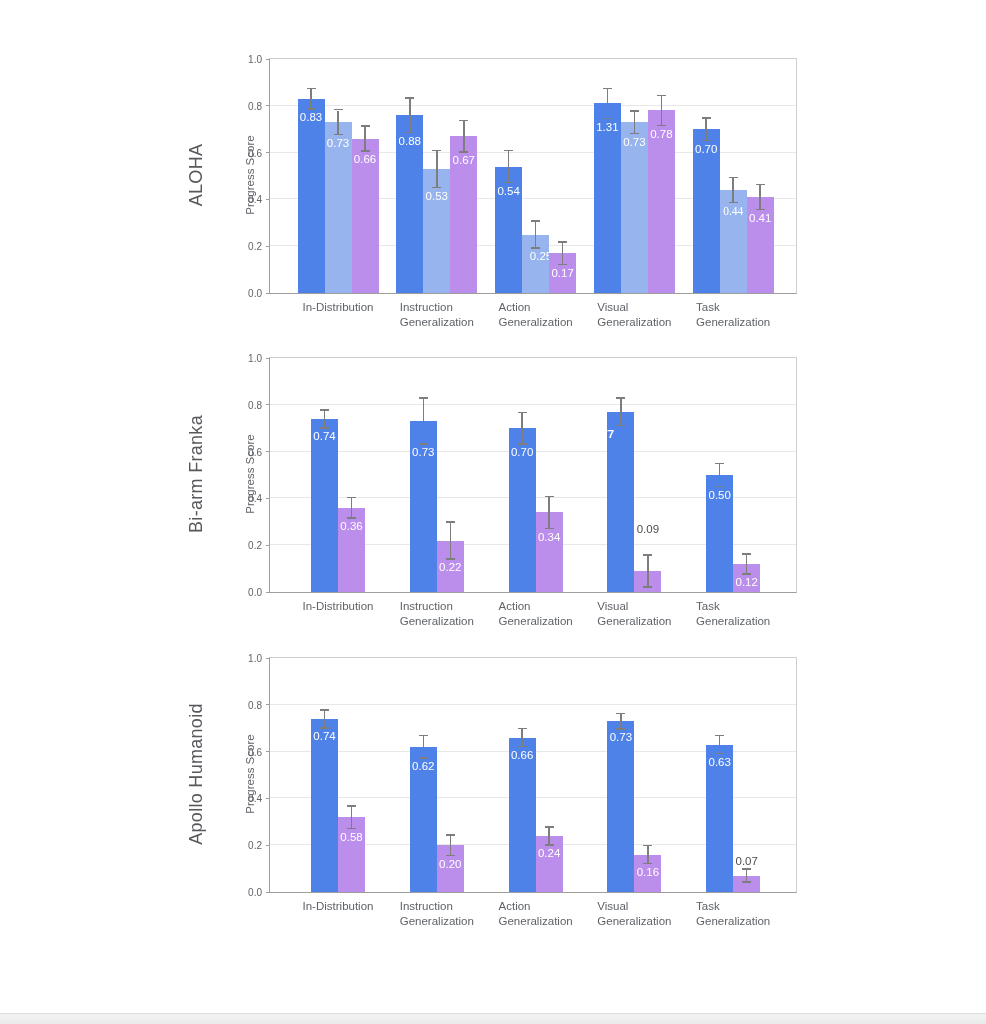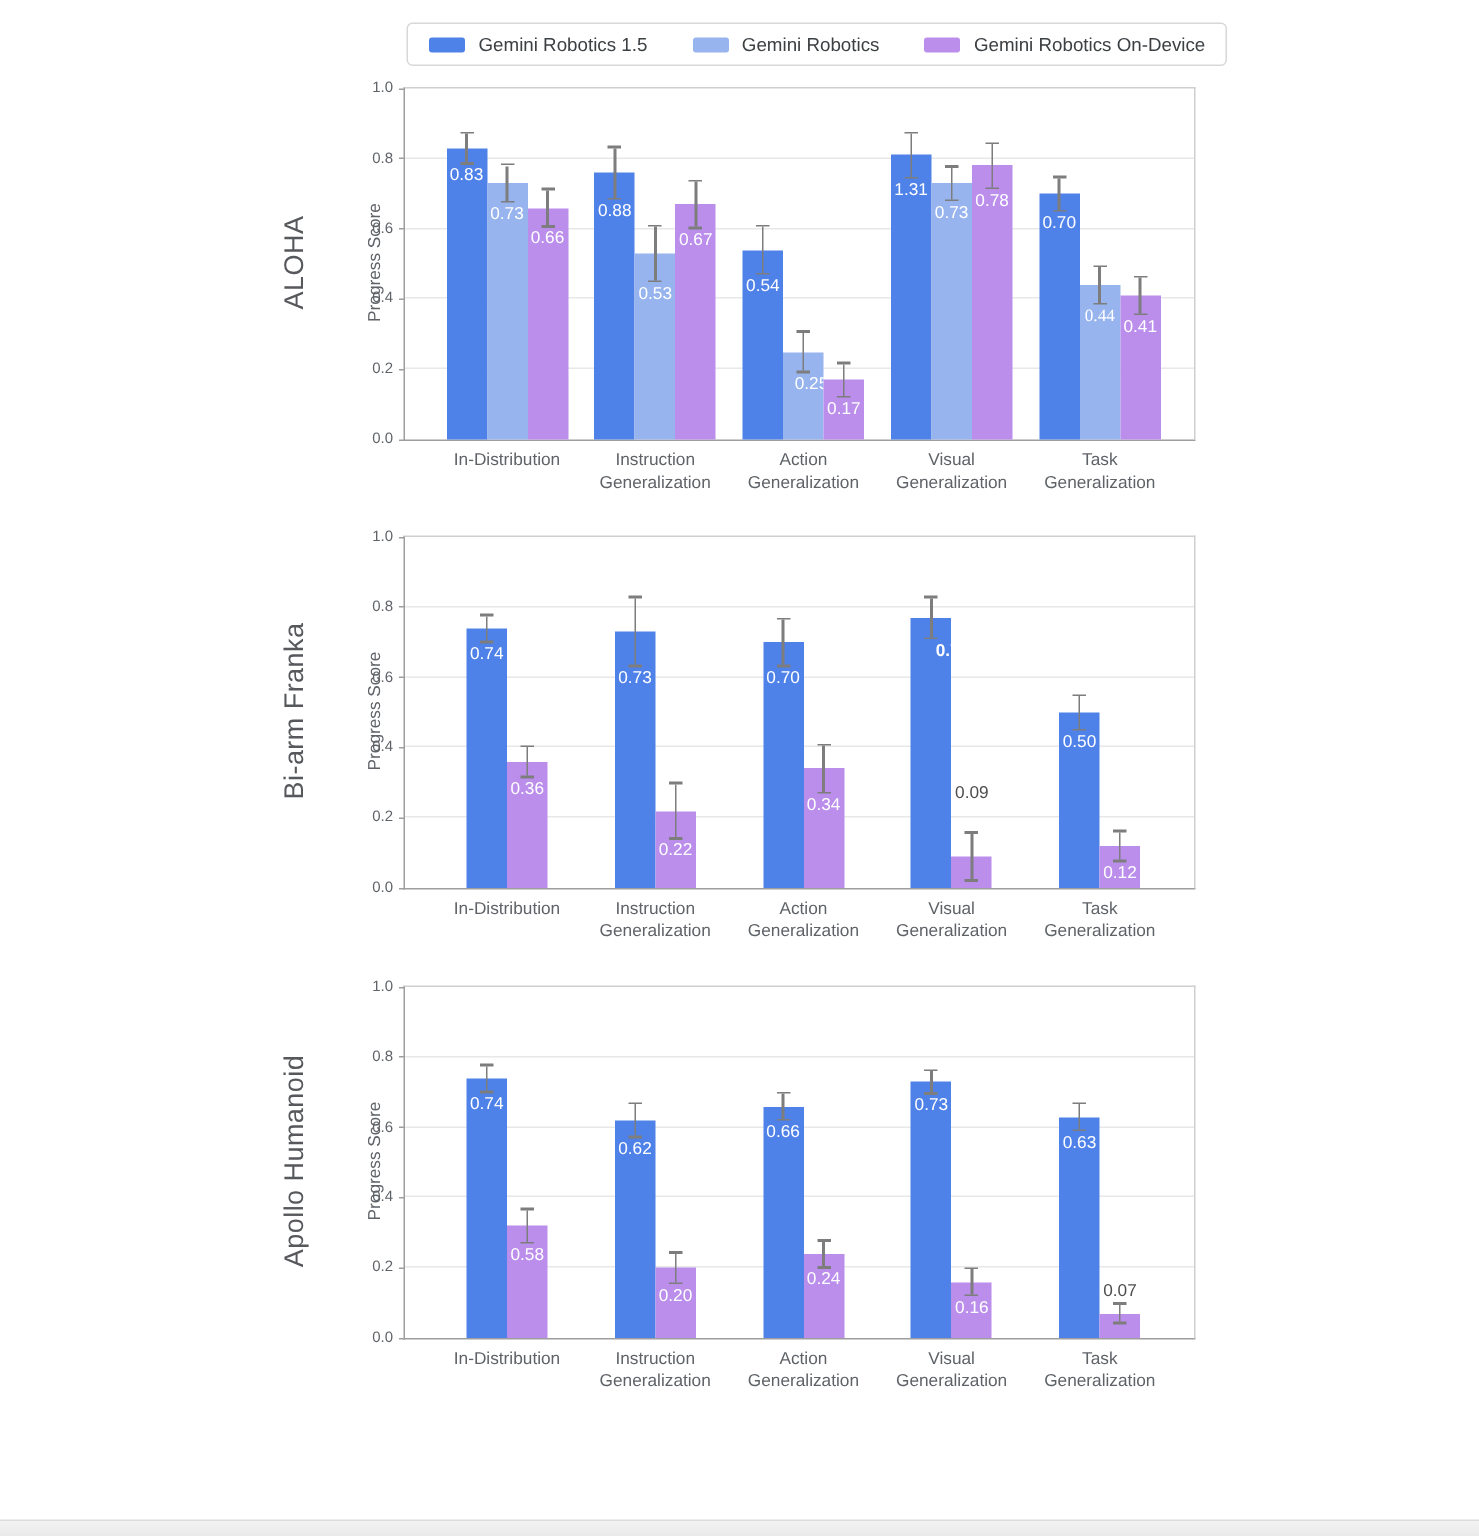--- a/index.html
+++ b/index.html
@@ -19,53 +19,39 @@
   .bar{position:absolute;bottom:0;}
   .err-line{position:absolute;width:1.5px;background:#7d7d7d;}
   .err-cap{position:absolute;width:9px;height:1.5px;background:#7d7d7d;}
   .val-label{position:absolute;font-size:11.5px;white-space:nowrap;transform:translateX(-50%);}
   .val-label.inside{color:#ffffff;}
   .val-label.above{color:#4d4d4d;}
   .ytick-label{position:absolute;right:100%;margin-right:8px;font-size:10px;color:#5f6368;
                transform:translateY(50%);white-space:nowrap;}
   .ytick-mark{position:absolute;left:-4px;width:4px;height:1px;background:#9e9e9e;}
   .xtick-label{position:absolute;top:100%;margin-top:7px;font-size:11.5px;line-height:15px;
-               color:#5f6368;text-align:center;transform:translateX(-50%);white-space:pre-line;}
+               color:#5f6368;transform:translateX(-50%);white-space:pre-line;}
   .robot-label{position:absolute;width:300px;height:22px;text-align:center;
                font-size:18px;color:#56585c;transform:rotate(-90deg);letter-spacing:.3px;}
   .y-axis-label{position:absolute;width:200px;height:14px;text-align:center;
                font-size:11.5px;color:#5f6368;transform:rotate(-90deg);}
   
   .caption{position:absolute;left:50px;top:955px;width:888px;
            font-family:"Liberation Serif",serif;font-size:17.5px;line-height:25px;color:#121212;}
   .caption b{font-weight:bold;}
   .caption .sep{margin:0 7px;}
   
   .page-edge{position:absolute;left:0;top:1013px;width:100%;height:11px;
              background:linear-gradient(#f3f3f3,#e9e9e9);border-top:1px solid #dcdcdc;}
 </style>
 </head>
 <body>
 
 <div class="figure">
 
-  <div class="legend">
-    <div class="legend-item">
-      <span class="swatch" style="background: rgb(79, 130, 232);"></span>
-      <span class="legend-label">Gemini Robotics 1.5</span>
-    </div>
-    <div class="legend-item">
-      <span class="swatch" style="background: rgb(151, 180, 238);"></span>
-      <span class="legend-label">Gemini Robotics</span>
-    </div>
-    <div class="legend-item">
-      <span class="swatch" style="background: rgb(187, 142, 236);"></span>
-      <span class="legend-label">Gemini Robotics On-Device</span>
-    </div>
-  </div>
 
   <div class="robot-label" style="left:47px;top:164px;">ALOHA</div>
   <div class="y-axis-label" style="left:151px;top:168px;">Progress Score</div>
   <div class="plot" style="top:58px;">
       <div class="ytick-label" style="bottom: 0px;">0.0</div>
       <div class="ytick-mark" style="bottom: -0.5px;"></div>
       <div class="gridline" style="bottom: 46.8px;"></div>
       <div class="ytick-label" style="bottom: 46.8px;">0.2</div>
       <div class="ytick-mark" style="bottom: 46.3px;"></div>
       <div class="gridline" style="bottom: 93.6px;"></div>
@@ -196,21 +182,21 @@
       <div class="val-label inside" style="left: 153.3px; top: 88.41px;">0.73</div>
       <div class="bar" style="left: 238.6px; width: 27px; height: 163.8px; background: rgb(79, 130, 232);"></div>
       <div class="err-line" style="left: 251.35px; bottom: 148.59px; height: 30.42px;"></div>
       <div class="err-cap" style="left: 247.6px; bottom: 179.01px;"></div>
       <div class="err-cap" style="left: 247.6px; bottom: 147.09px;"></div>
       <div class="val-label inside" style="left: 252.1px; top: 88.41px;">0.70</div>
       <div class="bar" style="left: 337.4px; width: 27px; height: 180.18px; background: rgb(79, 130, 232);"></div>
       <div class="err-line" style="left: 350.15px; bottom: 167.31px; height: 25.74px;"></div>
       <div class="err-cap" style="left: 346.4px; bottom: 193.05px;"></div>
       <div class="err-cap" style="left: 346.4px; bottom: 165.81px;"></div>
-      <div class="val-label inside" style="left: 365px; top: 69.69px; font-weight: bold;">0.77</div>
+      <div class="val-label inside" style="left: 333px; top: 69.69px; font-weight: bold;">0.77</div>
       <div class="bar" style="left: 436.2px; width: 27px; height: 117px; background: rgb(79, 130, 232);"></div>
       <div class="err-line" style="left: 448.95px; bottom: 106.47px; height: 21.06px;"></div>
       <div class="err-cap" style="left: 445.2px; bottom: 127.53px;"></div>
       <div class="err-cap" style="left: 445.2px; bottom: 104.97px;"></div>
       <div class="val-label inside" style="left: 449.7px; top: 130.53px;">0.50</div>
       <div class="bar" style="left: 68px; width: 27px; height: 84.24px; background: rgb(187, 142, 236);"></div>
       <div class="err-line" style="left: 80.75px; bottom: 74.88px; height: 18.72px;"></div>
       <div class="err-cap" style="left: 77px; bottom: 93.6px;"></div>
       <div class="err-cap" style="left: 77px; bottom: 73.38px;"></div>
       <div class="val-label inside" style="left: 81.5px; top: 162.12px;">0.36</div>

